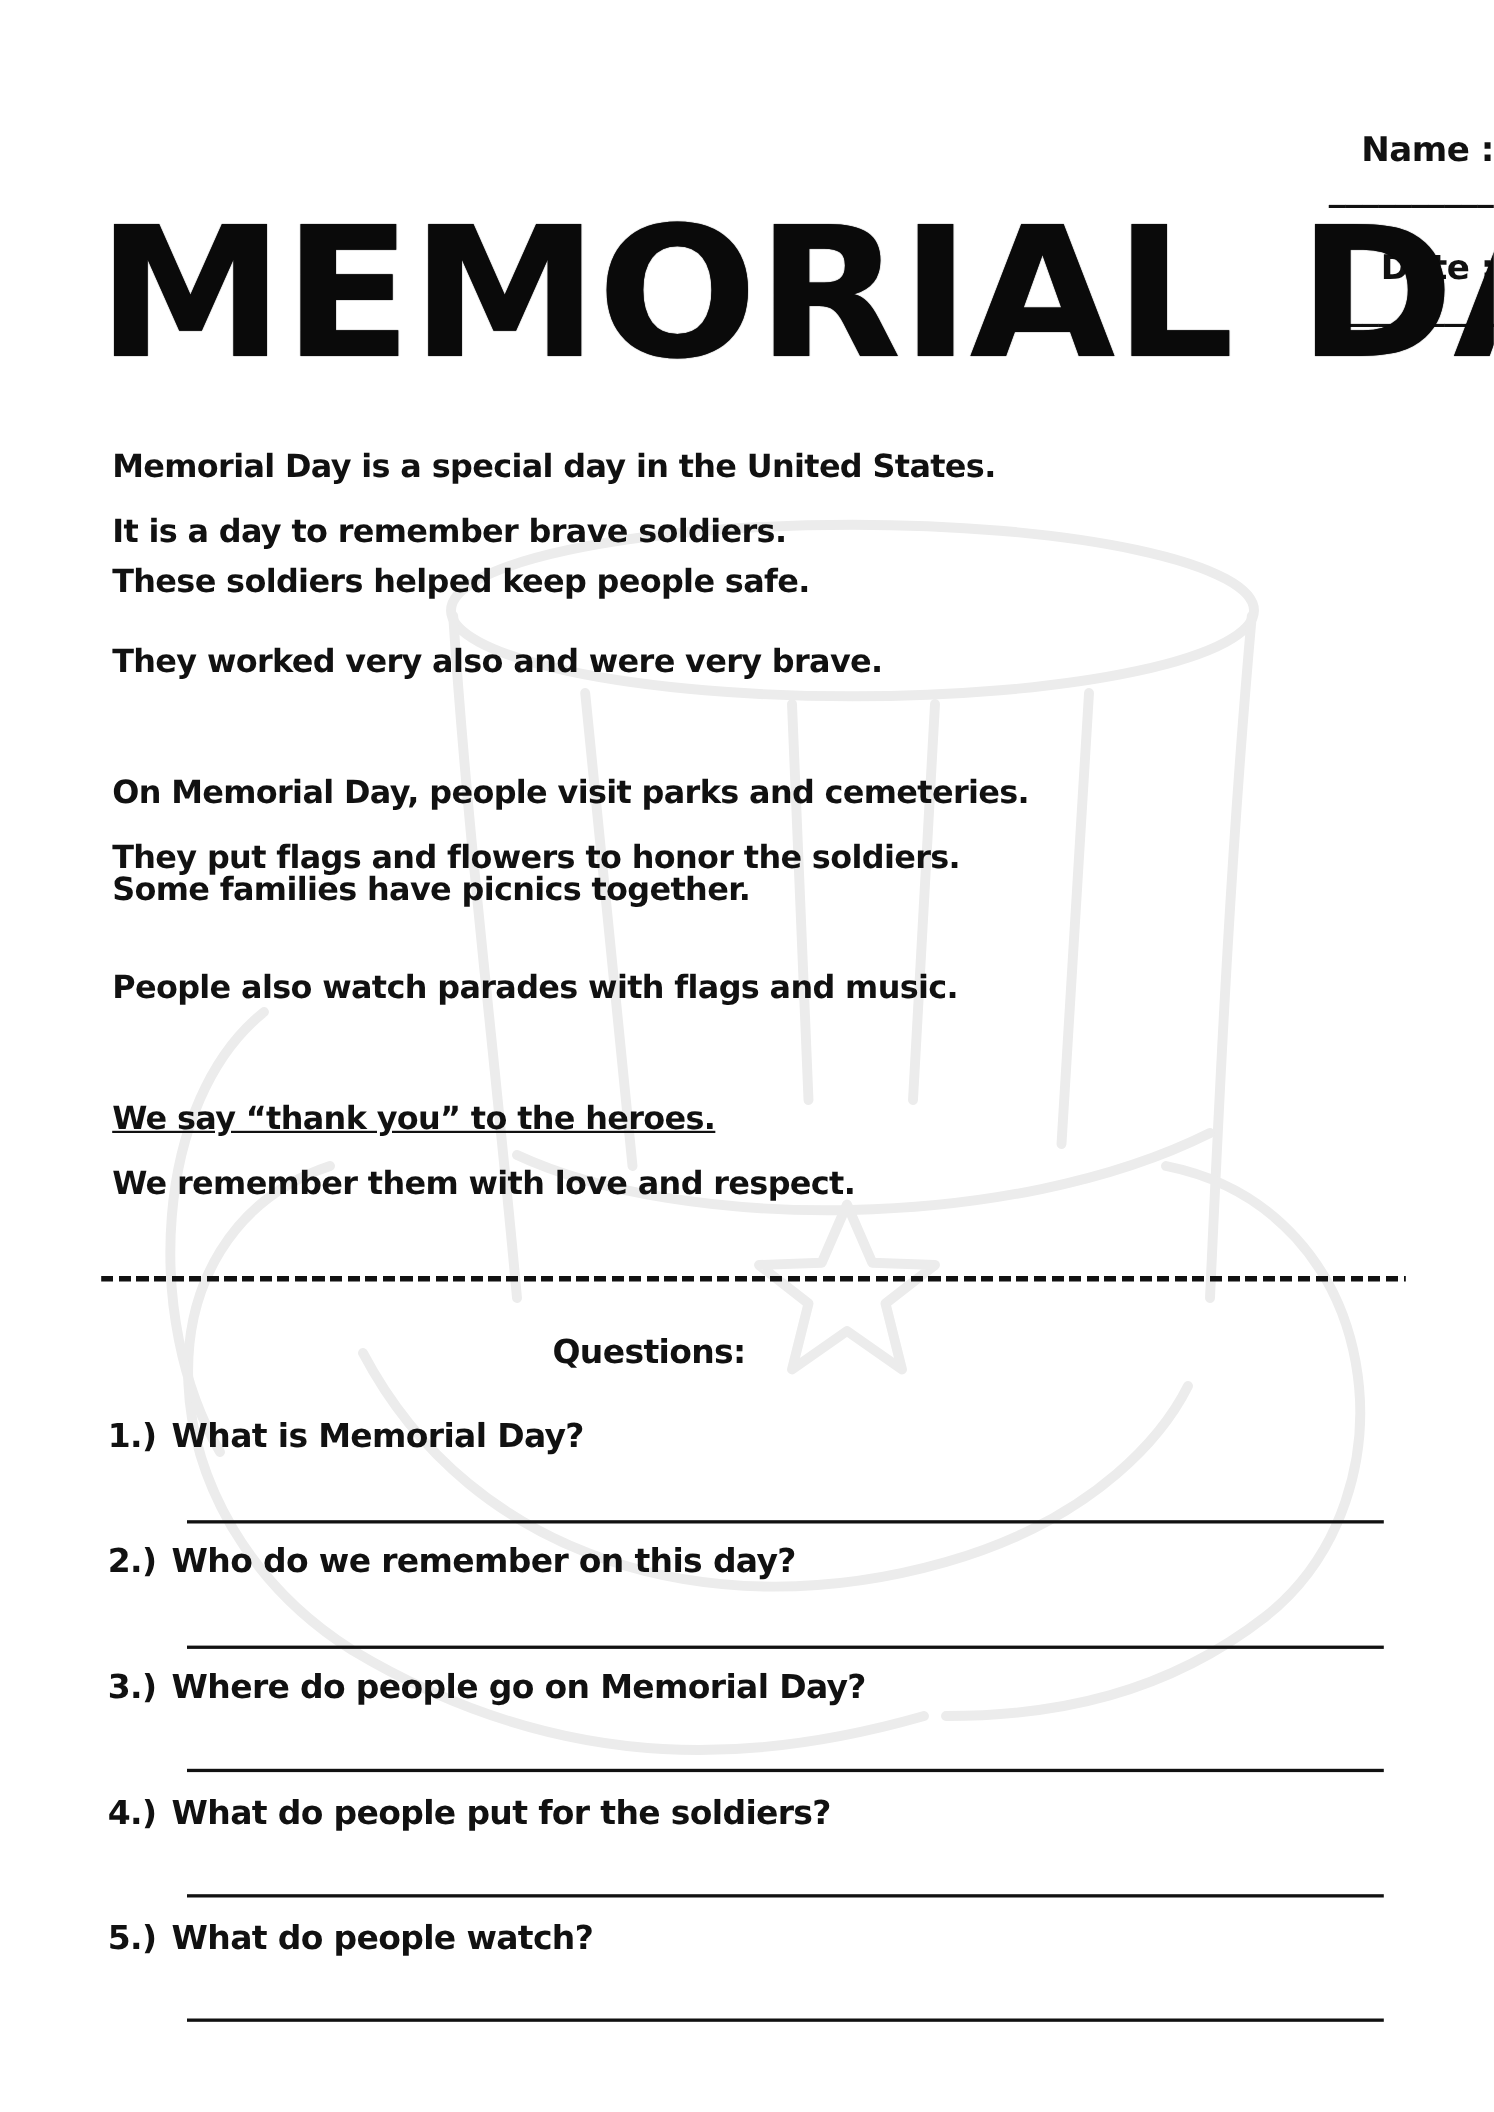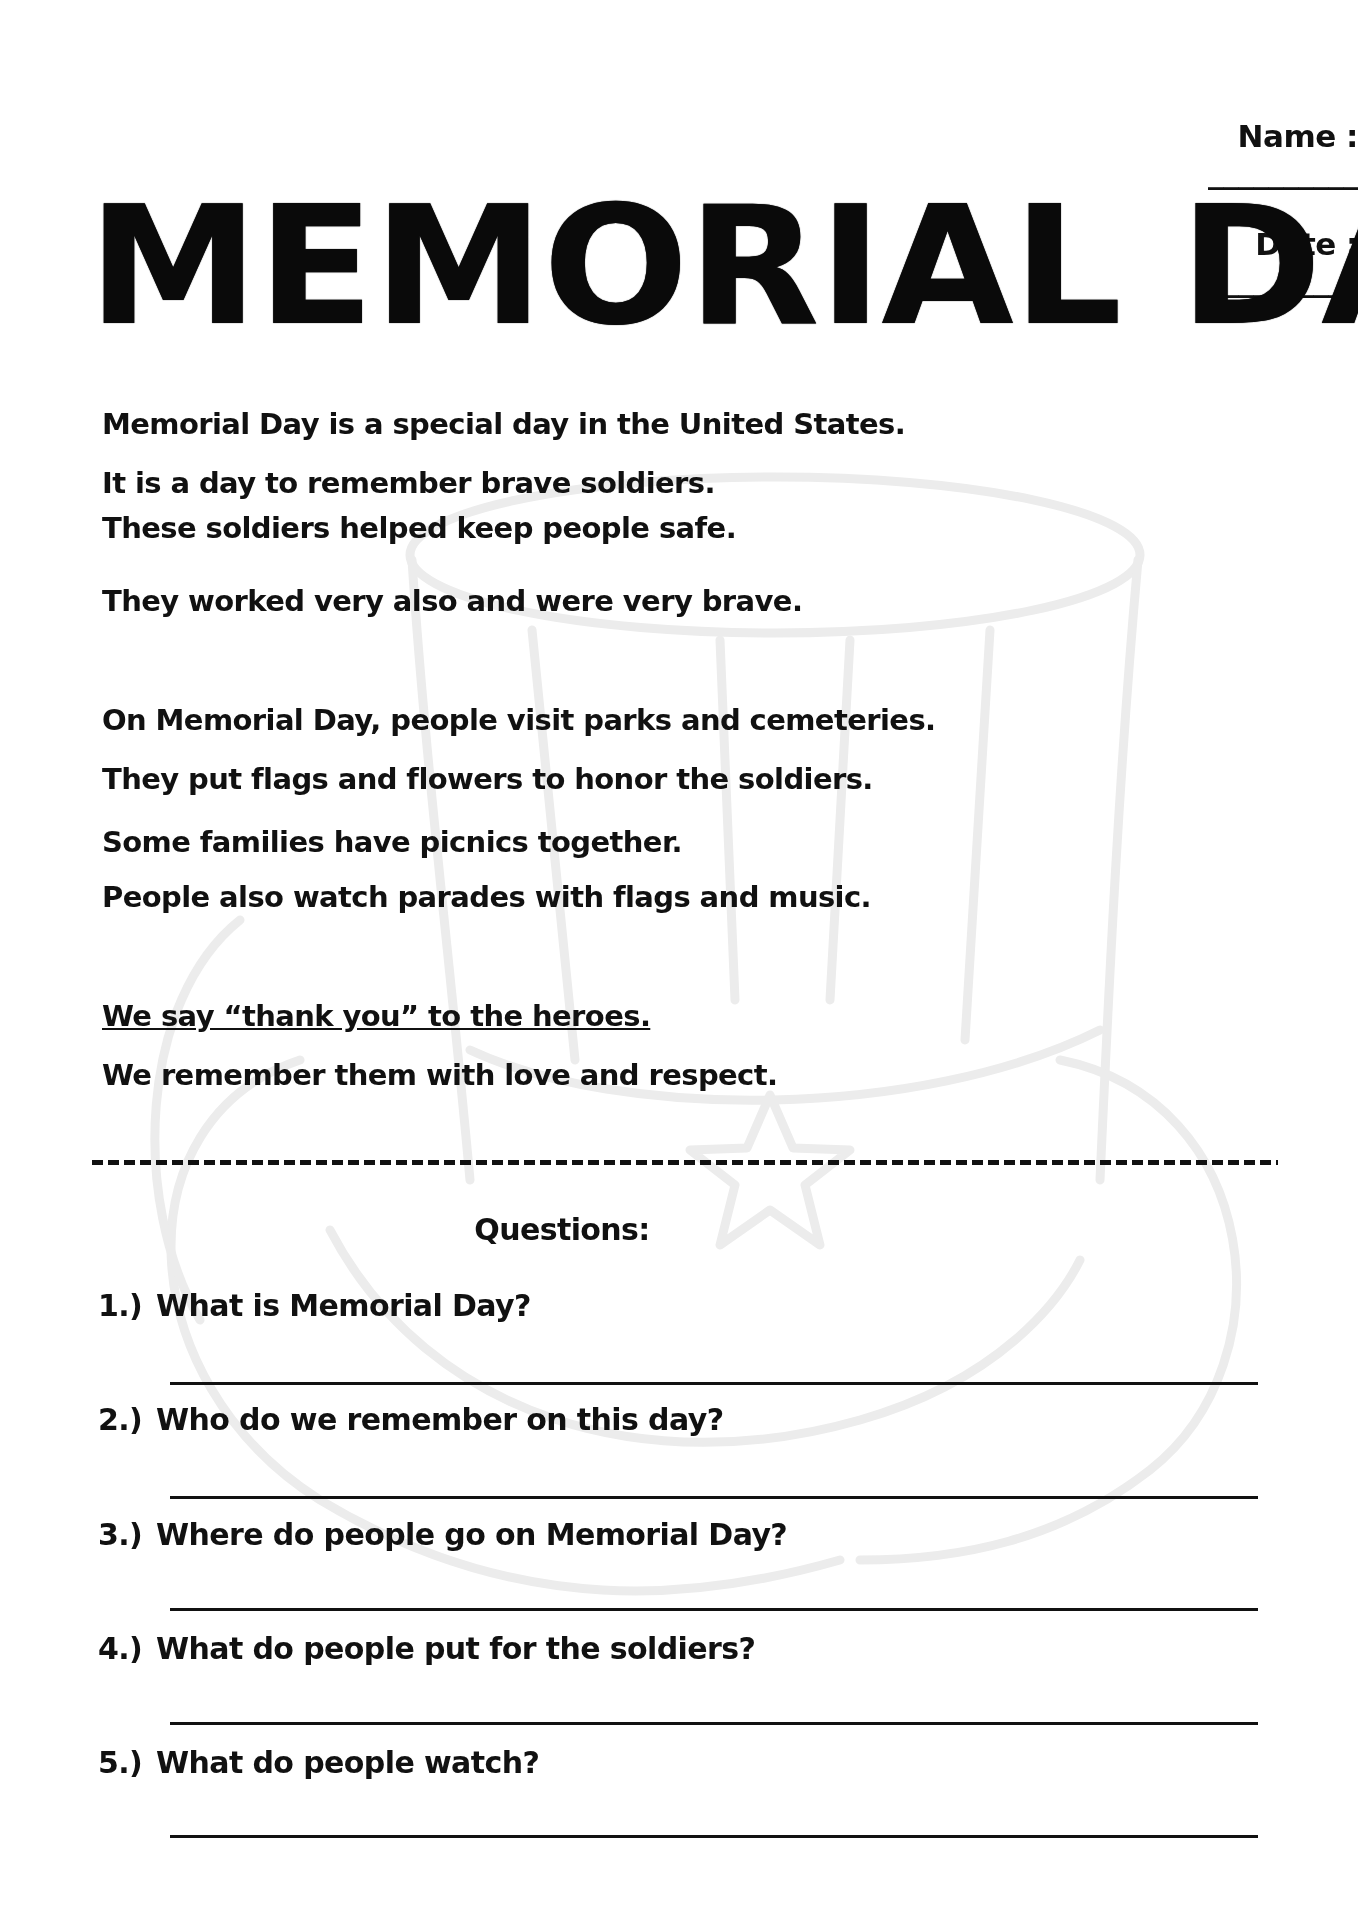--- a/index.html
+++ b/index.html
@@ -22,21 +22,21 @@
 
     .passage { left: 102px; width: 1100px; font-family: "DejaVu Sans", sans-serif;
                font-weight: bold; font-size: 29px; letter-spacing: -0.6px; }
     .passage .line { position: absolute; left: 0; white-space: nowrap; line-height: 40px; }
 
     .divider { left: 92px; top: 1160px; width: 1186px; height: 5px;
                background-image: repeating-linear-gradient(to right, #111 0 11px, transparent 11px 16px); }
 
     .q-heading { left: 0; top: 1212px; width: 1124px; text-align: center;
                  font-family: "DejaVu Sans", sans-serif; font-weight: bold; font-size: 30px;
-                 letter-spacing: -0.6px; }
+                 letter-spacing: -0.6px; padding-left: 28px; }
 
     .question { left: 98px; width: 1150px; font-family: "DejaVu Sans", sans-serif; font-weight: bold;
                 font-size: 30px; letter-spacing: -0.6px; white-space: nowrap; }
     .question .num { display: inline-block; width: 58px; }
     .answer-line { position: absolute; left: 170px; width: 1088px; height: 3px; background: #111; }
   </style>
 </head>
 <body>
 
 <svg class="watermark" viewBox="0 0 1358 1920" xmlns="http://www.w3.org/2000/svg" fill="none" stroke="#ececec" stroke-width="9" stroke-linecap="round" stroke-linejoin="round">
@@ -73,21 +73,21 @@
 <div class="layer title">MEMORIAL DAY</div>
 
 <div class="layer passage" style="top:0;">
   <div class="line" style="top:404px;">Memorial Day is a special day in the United States.</div>
   <div class="line" style="top:463px;">It is a day to remember brave soldiers.</div>
   <div class="line" style="top:508px;">These soldiers helped keep people safe.</div>
   <div class="line" style="top:581px;">They worked very also and were very brave.</div>
 
   <div class="line" style="top:700px;">On Memorial Day, people visit parks and cemeteries.</div>
   <div class="line" style="top:759px;">They put flags and flowers to honor the soldiers.</div>
-  <div class="line" style="top:822px;">Some families have picnics together.</div>
+  <div class="line" style="top:788px;">Some families have picnics together.</div>
   <div class="line" style="top:877px;">People also watch parades with flags and music.</div>
 
   <div class="line" style="top:996px;text-decoration:underline;">We say “thank you” to the heroes.</div>
   <div class="line" style="top:1055px;">We remember them with love and respect.</div>
 </div>
 
 <div class="layer divider"></div>
 
 <div class="layer q-heading">Questions:</div>
 

